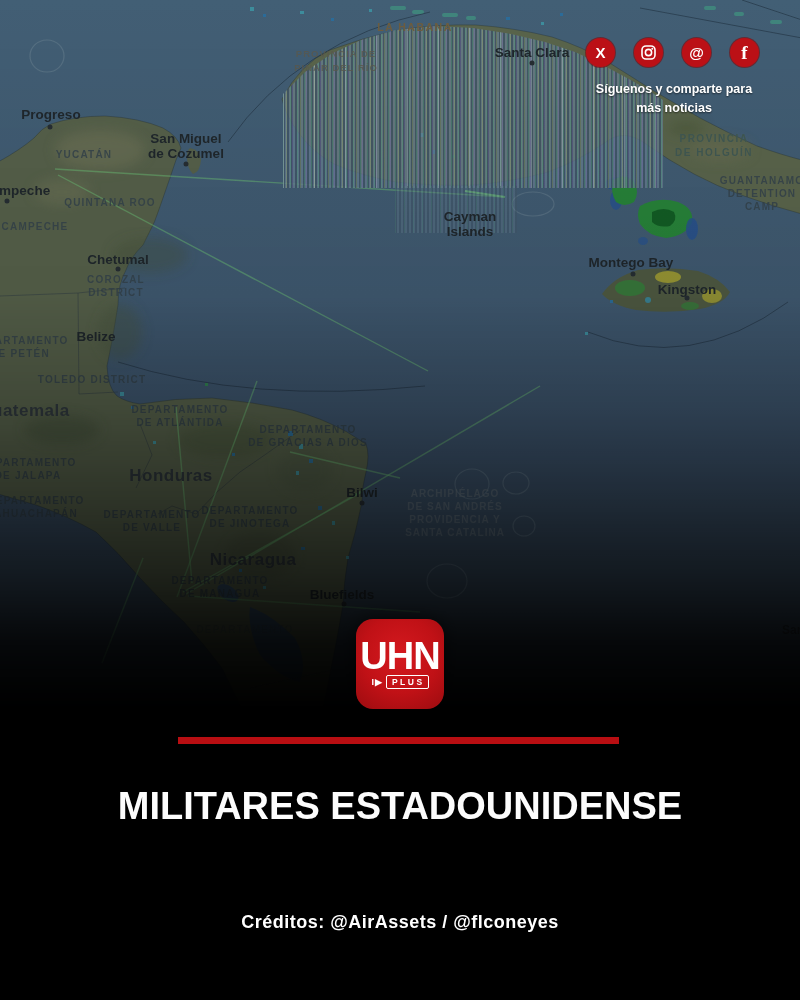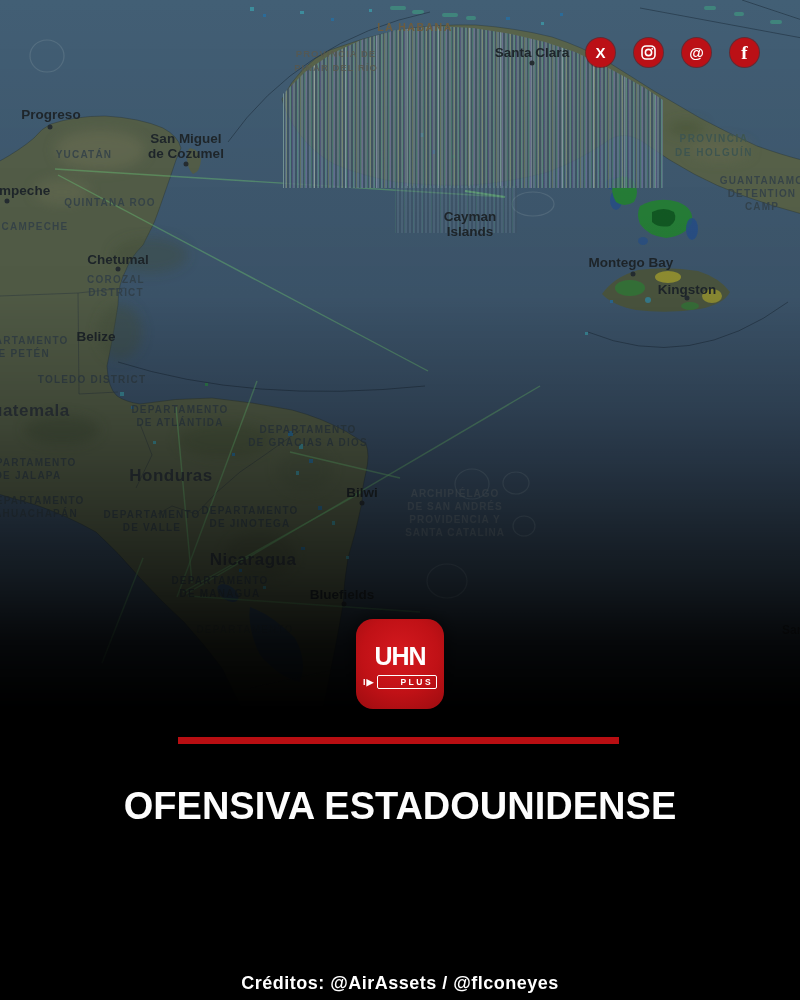--- a/index.html
+++ b/index.html
@@ -52,29 +52,29 @@
   .sicon .glyph{font-size:15px;line-height:1;}
   .sicon .glyph.fb{font-size:19px;font-family:"Liberation Serif",serif;}
   #follow{position:absolute;left:574px;top:80px;width:200px;text-align:center;color:#fff;
           font-weight:bold;font-size:12.5px;line-height:19px;white-space:pre-line;
           text-shadow:0 1px 2px rgba(0,0,0,.6);}
   
   #logo{position:absolute;left:356px;top:619px;width:88px;height:90px;border-radius:17px;
         background:radial-gradient(circle at 50% 40%,#d5191f 0%,#c01116 55%,#9c0c10 100%);
         display:flex;flex-direction:column;align-items:center;justify-content:center;
         box-shadow:0 0 18px rgba(0,0,0,.6);}
-  #logo .uhn{color:#fff;font-weight:bold;font-size:25px;letter-spacing:-1px;line-height:34px;}
+  #logo .uhn{color:#fff;font-weight:bold;font-size:38px;letter-spacing:-1px;line-height:34px;}
   #logo .subrow{display:flex;align-items:center;gap:3px;margin-top:2px;}
   #logo .play{color:#fff;font-size:9px;font-weight:bold;letter-spacing:1px;}
   #logo .plus{color:#fff;border:1px solid #fff;border-radius:2px;font-size:8.5px;
-              font-weight:bold;letter-spacing:2.5px;padding:1px 3px 1px 22px;}
+              font-weight:bold;letter-spacing:2.5px;padding:1px 3px 1px 5px;}
   #divider{position:absolute;left:178px;top:737px;width:441px;height:7px;background:#b80e12;}
   #headline{position:absolute;left:0;top:781px;width:800px;text-align:center;color:#fcfcfc;
             font-weight:bold;font-size:38px;line-height:50px;letter-spacing:0px;}
-  #credits{position:absolute;left:0;top:973px;width:800px;text-align:center;color:#fff;
+  #credits{position:absolute;left:0;top:912px;width:800px;text-align:center;color:#fff;
            font-weight:bold;font-size:18px;letter-spacing:.5px;}
 </style>
 </head>
 <body>
 <div id="stage">
 
   <div id="map">
     <svg width="800" height="740" viewBox="0 0 800 740">
       <defs>
           <filter id="soft" x="-50%" y="-50%" width="200%" height="200%">
@@ -296,29 +296,31 @@
         <circle cx="11.3" cy="3.7" r="1" fill="#fff"></circle>
         </svg>
     </div>
     <div class="sicon" style="background: rgb(187, 16, 22);">
         <span class="glyph">@</span>
       </div>
     <div class="sicon" style="background: rgb(187, 16, 22);">
         <span class="glyph fb">f</span>
       </div>
   </div>
+  <div id="follow">Síguenos y comparte para
+más noticias</div>
 
   <div id="logo">
     <div class="uhn">UHN</div>
     <div class="subrow">
       <span class="play">I▶</span>
       <span class="plus">PLUS</span>
     </div>
   </div>
 
   <div id="divider" style="background: rgb(184, 14, 18);"></div>
 
   <div id="headline">
-    <div>OFENSIVA ESTADOUNIDENSE</div>
+    <div>MILITARES ESTADOUNIDENSE</div>
   </div>
 
   <div id="credits">Créditos: @AirAssets / @flconeyes</div>
 </div>
 
 </body></html>

